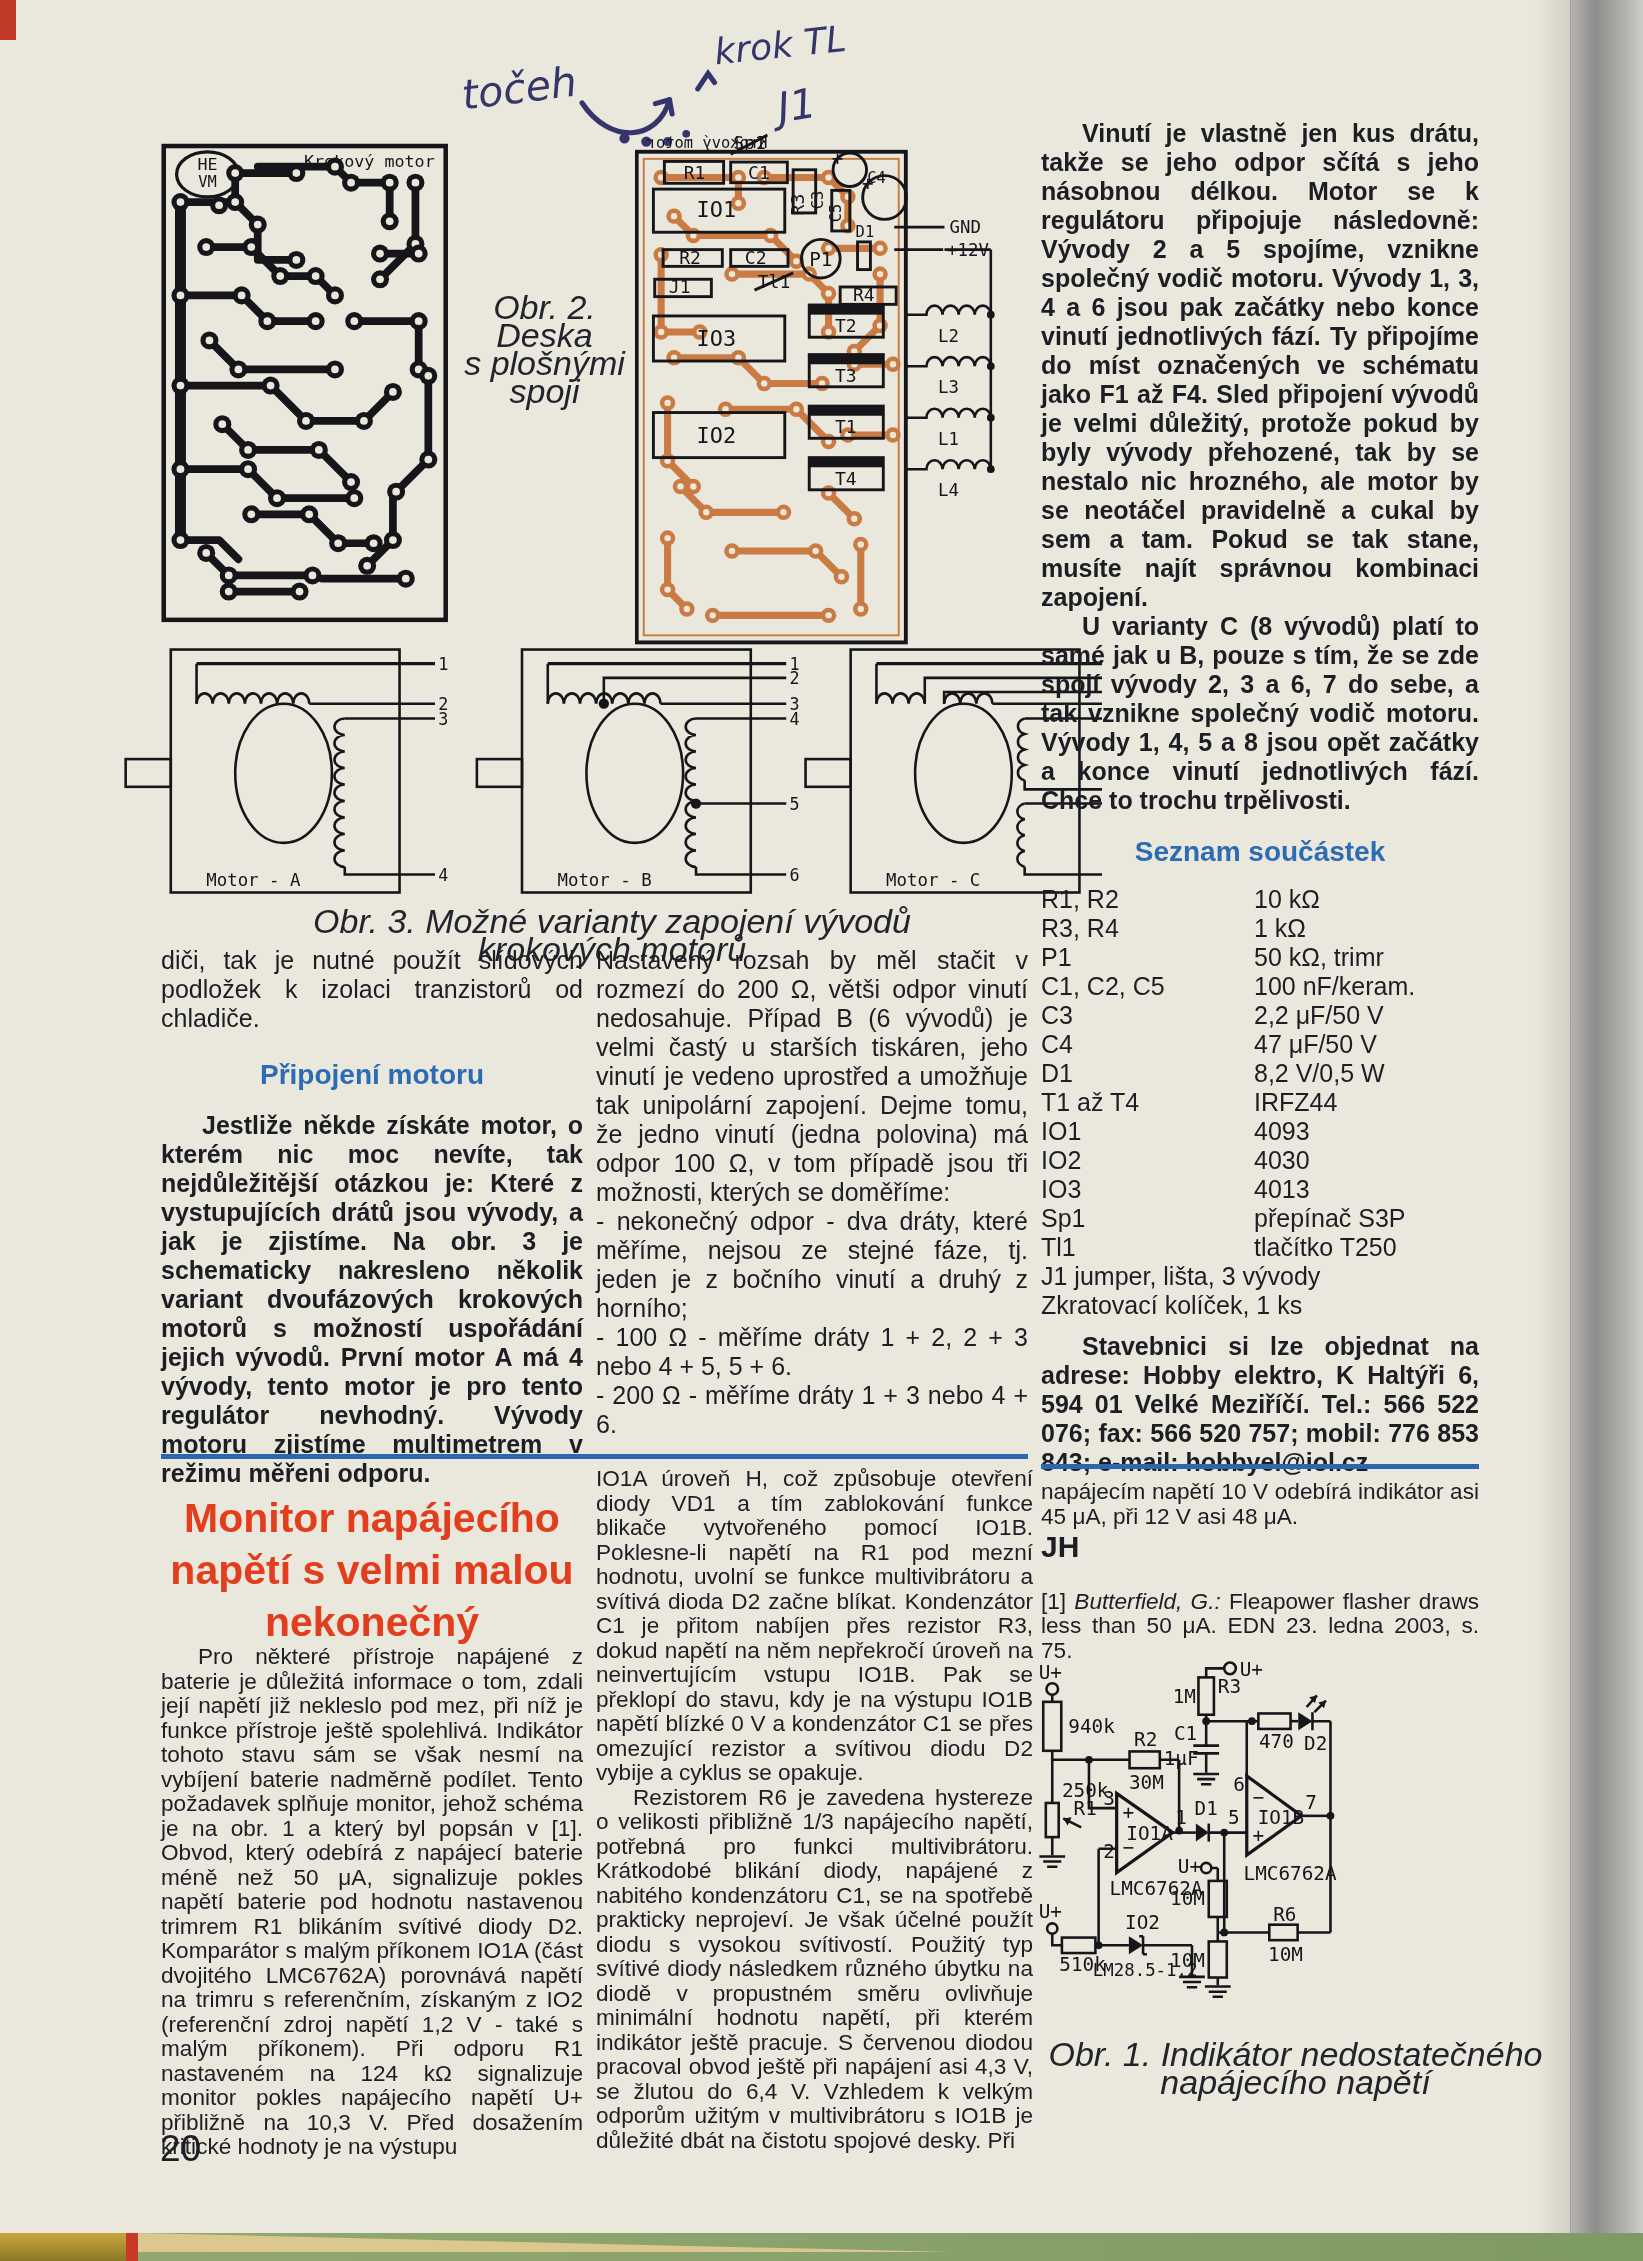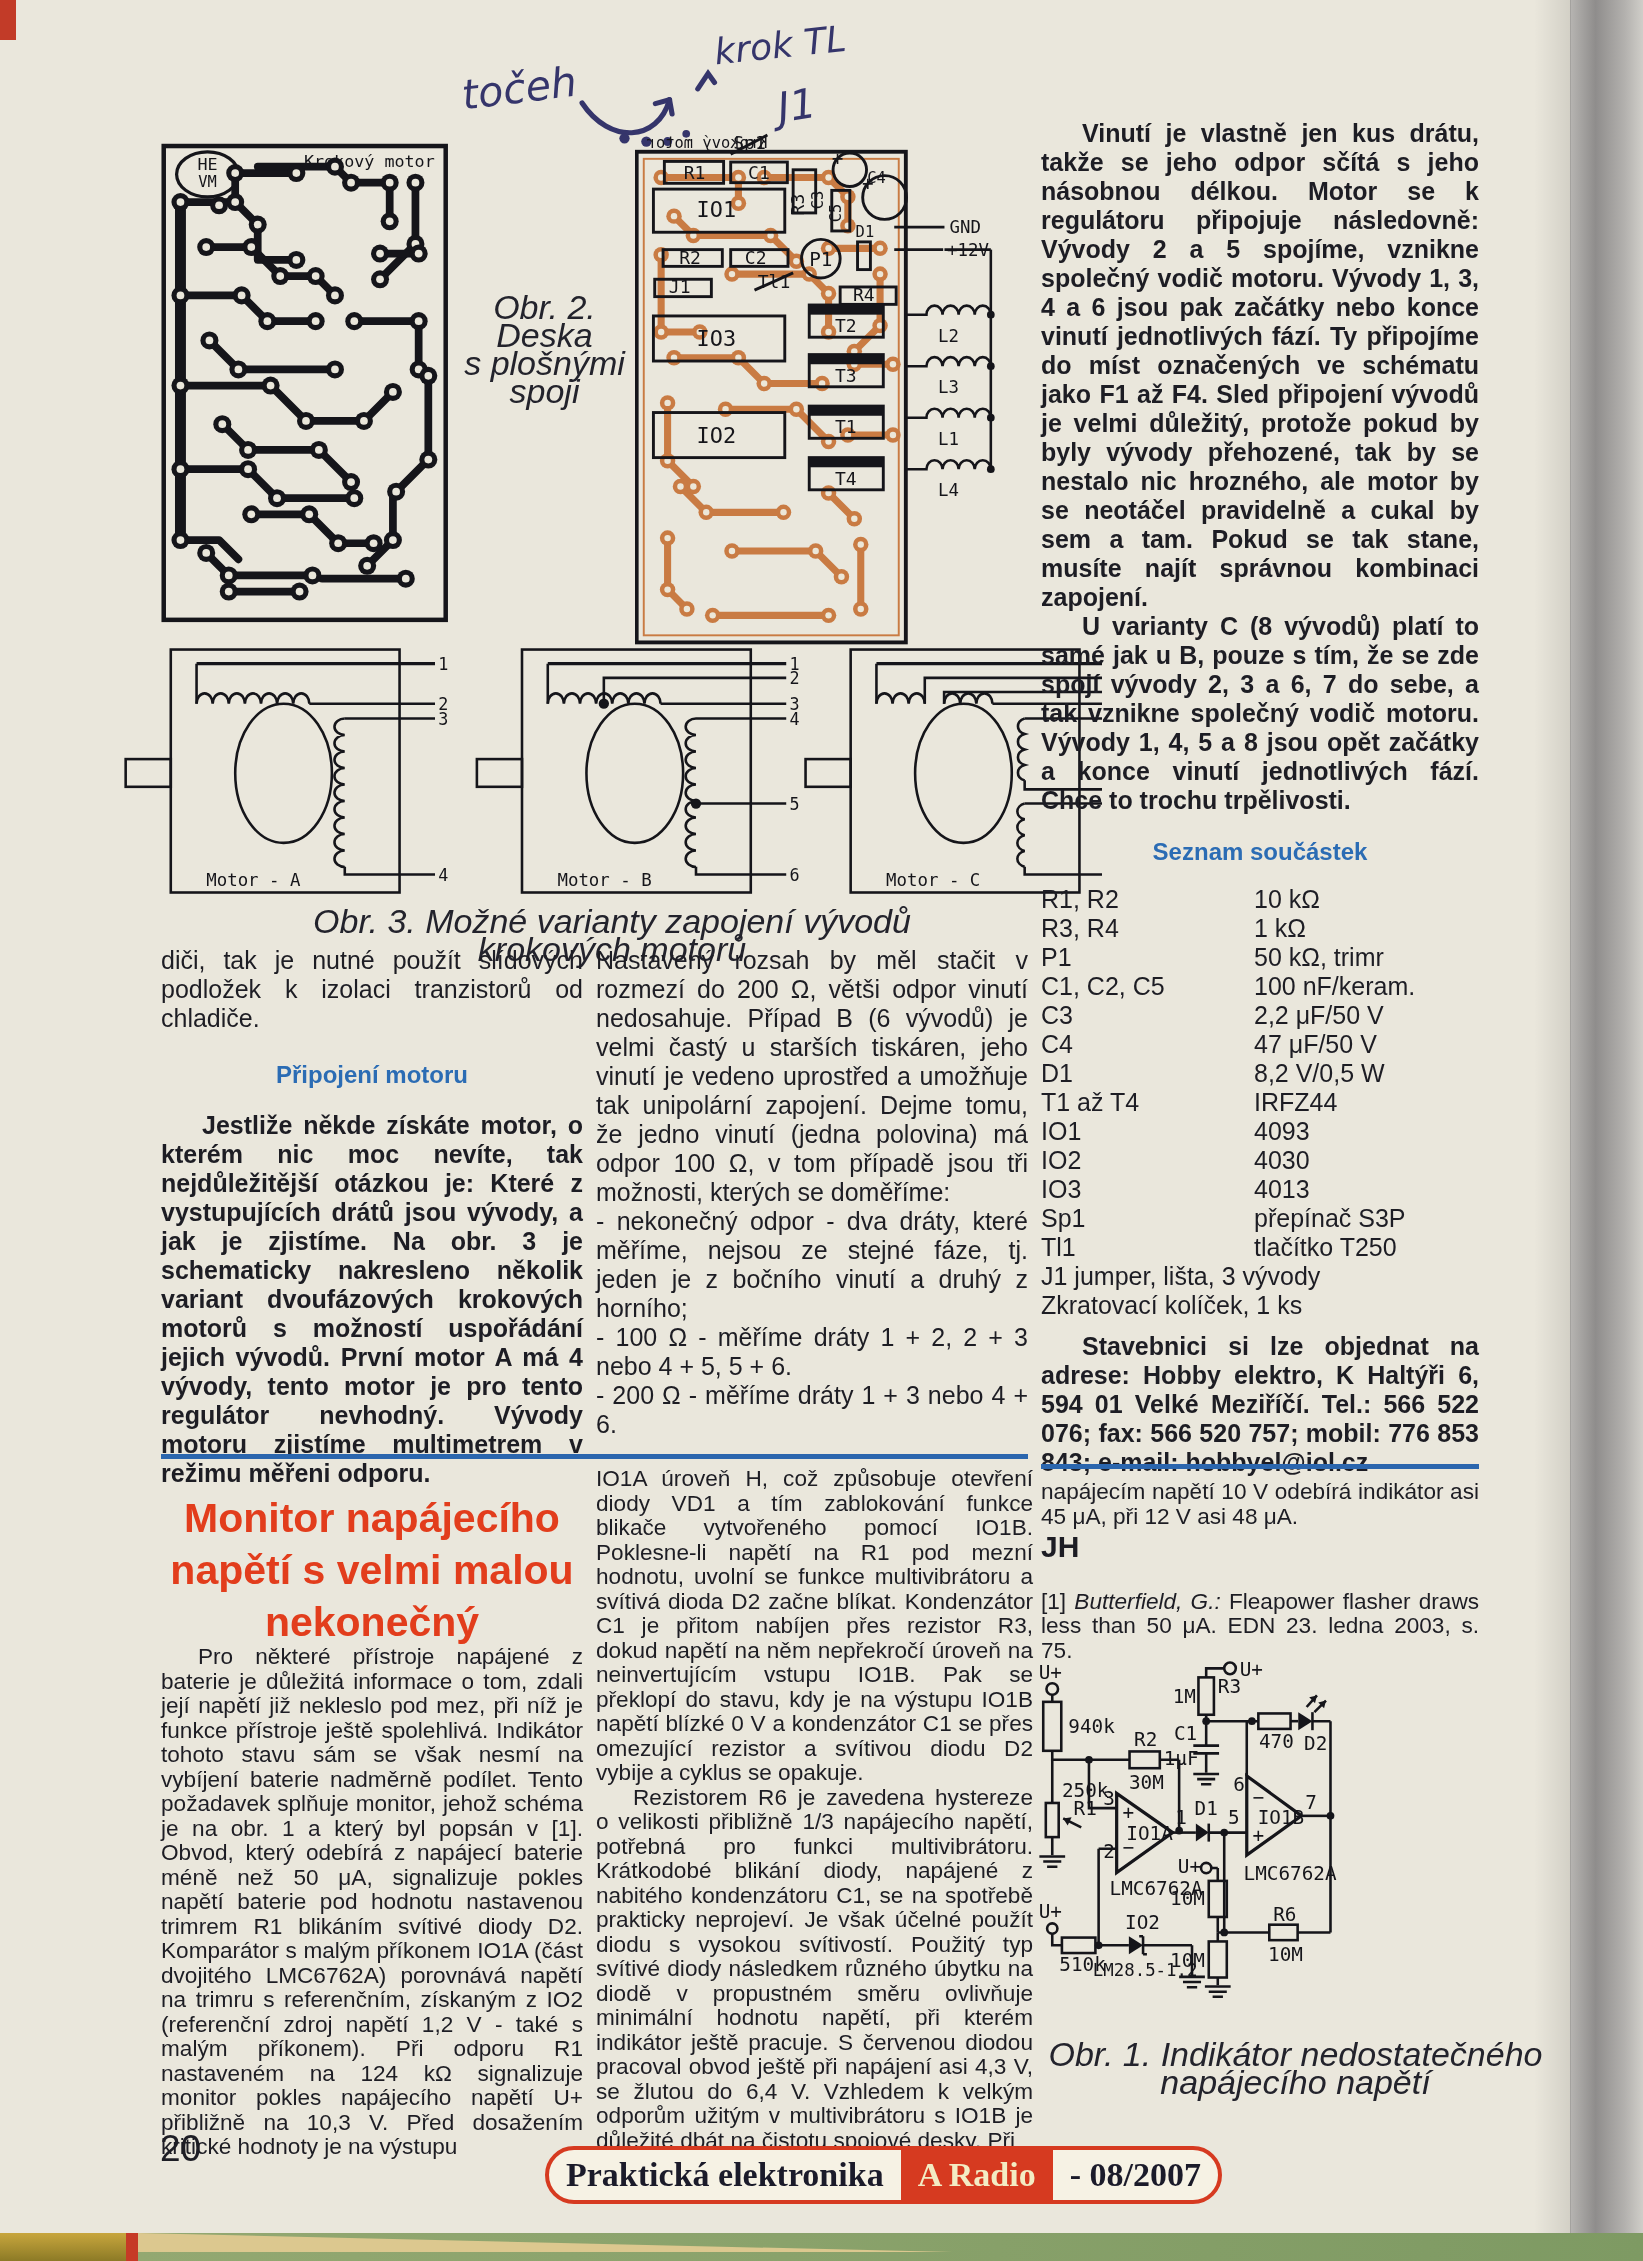--- a/index.html
+++ b/index.html
@@ -6,21 +6,21 @@
   #page{position:relative;width:1643px;height:2261px;background:#eae7dc;overflow:hidden;
         font-family:"Liberation Sans",sans-serif;color:#1d1d24;}
   .abs{position:absolute;}
   .just{text-align:justify;}
   .body1{font-size:25px;line-height:29px;}
   .body1 p{margin:0;}
   .body1 p.ind{text-indent:41px;font-weight:bold;}
   .body2{font-size:22.6px;line-height:24.5px;}
   .body2 p{margin:0;}
   .body2 p.ind{text-indent:37px;}
-  .h-blue{color:#2b6cb4;font-weight:bold;font-size:24px;text-align:center;margin:0;}
+  .h-blue{color:#2b6cb4;font-weight:bold;font-size:28px;text-align:center;margin:0;}
   .red-title{color:#e23d1c;font-weight:bold;font-size:41px;line-height:52px;text-align:center;}
   .caption{font-style:italic;font-size:34px;line-height:28px;text-align:center;color:#23232c;}
   .rule-blue{background:#2b66ae;height:4.5px;}
   .parts{font-size:25px;line-height:29px;}
   .parts .prow{display:flex;}
   .parts .pname{width:213px;flex:none;}
   .byline{font-weight:bold;font-size:30px;text-align:left;padding-right:45px;}
   .reftext{font-size:22.6px;line-height:24.5px;}
   .footer-pill{display:flex;align-items:stretch;border:4.5px solid #d63a20;border-radius:30px;
                background:#f6f2e4;overflow:hidden;height:50px;
@@ -739,22 +739,15 @@
       <text x="96" y="506" font-size="27">LM28.5-1.2</text>
     </g>
   </svg>
 
   <div class="abs caption" style="left:1044px;top:2040px;width:503px;">
     <div>Obr. 1. Indikátor nedostatečného</div>
     <div>napájecího napětí</div>
   </div>
 
   <div class="abs pagenum" style="left:160px;top:2128px;">20</div>
-  <div class="abs" style="left:545px;top:2146px;">
-    <div class="footer-pill">
-      <div class="seg" style="color:#1b1b2a;">Praktická elektronika</div>
-      <div class="seg red">A Radio</div>
-      <div class="seg" style="color:#1b1b2a;">- 08/2007</div>
-    </div>
-  </div>
 
 </div>
 
 
 </body></html>

